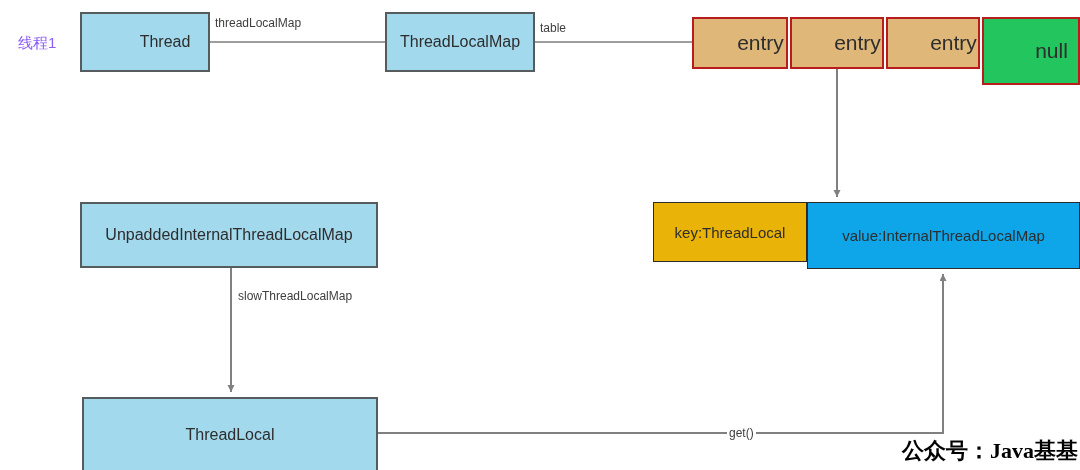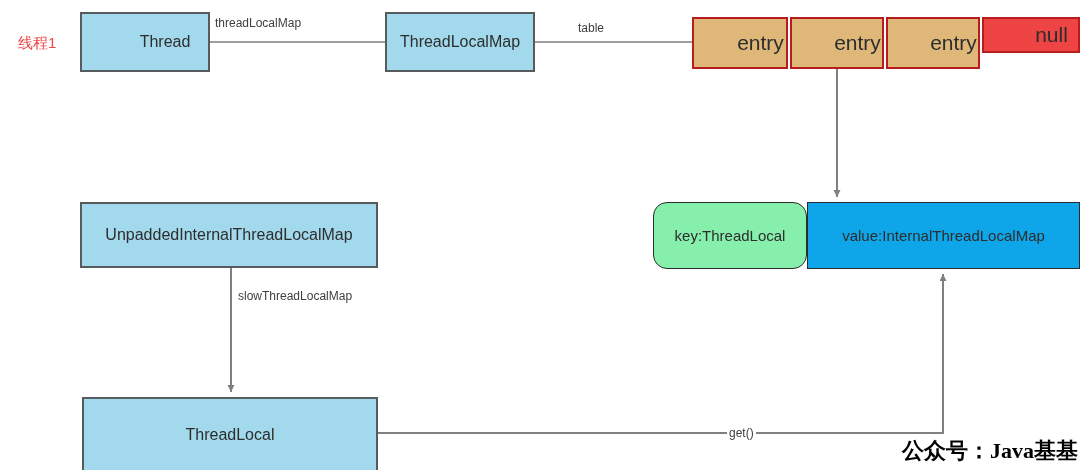--- a/index.html
+++ b/index.html
@@ -11,21 +11,21 @@
   .node {
     position:absolute; display:flex; align-items:center; justify-content:center;
     box-sizing:border-box; color:#2d2d2d; font-size:16px; text-align:center;
     white-space:nowrap;
   }
   .node.blue { border:2px solid #565b5e; }
   .node.cell { border:2px solid #b91c1c; font-size:21px;padding-left:41px; }
   .node.kv   { border:1px solid #2b2b2b; font-size:15px; }
   .edge-label { position:absolute; font-size:12px; color:#3e3e3e; white-space:nowrap; }
   .edge-label.boxed { background:#ffffff; padding:0 2px; }
-  .annotation { position:absolute; font-size:15px; color:#ef4444; white-space:nowrap; }
+  .annotation { position:absolute; font-size:15px; color:#8b5cf6; white-space:nowrap; }
   .watermark {
     position:absolute; right:2px; bottom:4px;
     font-family:"Liberation Serif", serif; font-weight:bold;
     font-size:22px; color:#000000; white-space:nowrap;
   }
 </style>
 </head>
 <body>
 
 <div class="canvas">
@@ -44,32 +44,32 @@
   </svg>
 
   <div class="annotation" style="left:18px; top:34px;">线程1</div>
 
   <div class="node blue" style="left: 80px; top: 12px; width: 130px; height: 60px; background-color: rgb(162, 217, 236); padding-left: 40px;">Thread</div>
 
   <div class="edge-label" style="left:215px; top:16px;">threadLocalMap</div>
 
   <div class="node blue" style="left: 385px; top: 12px; width: 150px; height: 60px; background-color: rgb(162, 217, 236);">ThreadLocalMap</div>
 
-  <div class="edge-label" style="left:540px; top:21px;margin-left:38px;">table</div>
+  <div class="edge-label" style="left:540px; top:21px;">table</div>
 
   <div class="node cell" style="left: 692px; top: 17px; width: 96px; height: 52px; background-color: rgb(222, 183, 121);">entry</div>
   <div class="node cell" style="left: 790px; top: 17px; width: 94px; height: 52px; background-color: rgb(222, 183, 121);">entry</div>
   <div class="node cell" style="left: 886px; top: 17px; width: 94px; height: 52px; background-color: rgb(222, 183, 121);">entry</div>
-  <div class="node cell" style="left: 982px; top: 17px; width: 98px; height: 36px; background-color: #ef4444;">null</div>
+  <div class="node cell" style="left: 982px; top: 17px; width: 98px; height: 68px; background-color: #22c55e;">null</div>
 
   <div class="node blue" style="left: 80px; top: 202px; width: 298px; height: 66px; background-color: rgb(162, 217, 236);">UnpaddedInternalThreadLocalMap</div>
 
   <div class="edge-label" style="left:238px; top:289px;">slowThreadLocalMap</div>
 
-  <div class="node kv" style="left: 653px; top: 202px; width: 154px; height: 67px; background-color: #86efac; border-radius: 14px;">key:ThreadLocal</div>
+  <div class="node kv" style="left: 653px; top: 202px; width: 154px; height: 60px; background-color: #eab308;">key:ThreadLocal</div>
   <div class="node kv" style="left: 807px; top: 202px; width: 273px; height: 67px; background-color: #0ea5e9;">value:InternalThreadLocalMap</div>
 
   <div class="node blue" style="left: 82px; top: 397px; width: 296px; height: 76px; background-color: rgb(162, 217, 236);">ThreadLocal</div>
 
   <div class="edge-label boxed" style="left:727px; top:426px;">get()</div>
 
   <div class="watermark">公众号：Java基基</div>
 
 </div>
 

